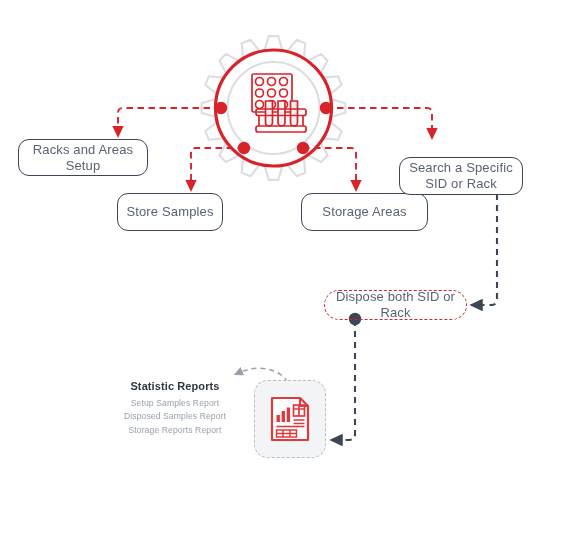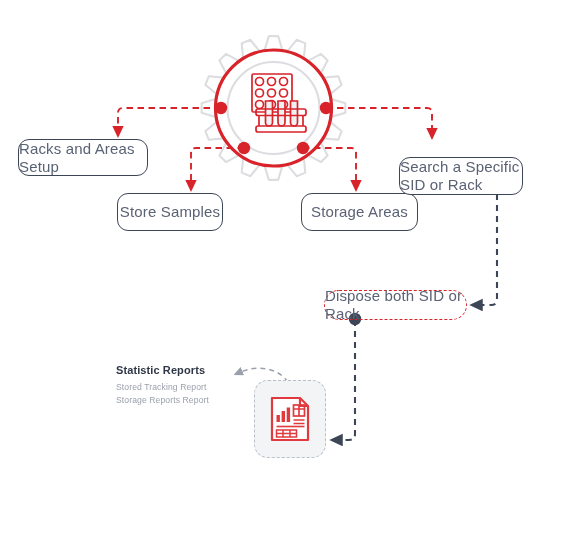--- a/index.html
+++ b/index.html
@@ -19,47 +19,48 @@
     left: 0; top: 0;
     width: 583px;
     height: 546px;
   }
   .node-box {
     position: absolute;
     box-sizing: border-box;
     display: flex;
     align-items: center;
     justify-content: center;
+    text-align: center;
     color: #5a6275;
-    font-size: 15px;
+    font-size: 13px;
     letter-spacing: 0.15px;
     line-height: 1.2;
     background: #ffffff;
   }
   .node-solid {
     border: 1.3px solid #3d4657;
     border-radius: 11px;
   }
   .node-dashed-red {
     border: 1.6px dashed #d8232a;
     border-radius: 22px;
     background: transparent;
   }
   #box-racks   { left: 18px;  top: 139px; width: 130px; height: 37px; }
   #box-store   { left: 117px; top: 193px; width: 106px; height: 38px; }
-  #box-areas   { left: 301px; top: 193px; width: 117px; height: 38px; }
+  #box-areas   { left: 301px; top: 193px; width: 127px; height: 38px; }
   #box-search  { left: 399px; top: 157px; width: 124px; height: 38px; }
   #box-dispose { left: 324px; top: 290px; width: 143px; height: 30px; }
 
   #reports-panel {
     position: absolute;
     left: 116px;
-    top: 364px;
+    top: 380px;
     width: 118px;
-    text-align: left;
+    text-align: center;
   }
   #reports-title {
     font-size: 11px;
     font-weight: bold;
     color: #2f3747;
     letter-spacing: 0.1px;
     margin-bottom: 5px;
   }
   .report-item {
     font-size: 8.6px;
@@ -166,21 +167,22 @@
 <div class="node-box node-solid" id="box-search">
   <span>Search a Specific SID or Rack</span>
 </div>
 
 <div class="node-box node-dashed-red" id="box-dispose">
   <span>Dispose both SID or Rack</span>
 </div>
 
 <div id="reports-panel">
   <div id="reports-title">Statistic Reports</div>
-  <div class="report-item">Stored Tracking Report</div>
+  <div class="report-item">Setup Samples Report</div>
+  <div class="report-item">Disposed Samples Report</div>
   <div class="report-item">Storage Reports Report</div>
 </div>
 
 <div id="report-tile">
   <svg width="42" height="48" viewBox="0 0 42 48">
     <path d="M3,3 H31 L39,11 V45 H3 Z" fill="#ffffff" stroke="#e03a3e" stroke-width="2.2" stroke-linejoin="round"></path>
     <path d="M31,3 V11 H39" fill="none" stroke="#e03a3e" stroke-width="2.2" stroke-linejoin="round"></path>
 
     <g fill="#e03a3e">
       <rect x="7.5" y="20" width="3.4" height="7"></rect>

